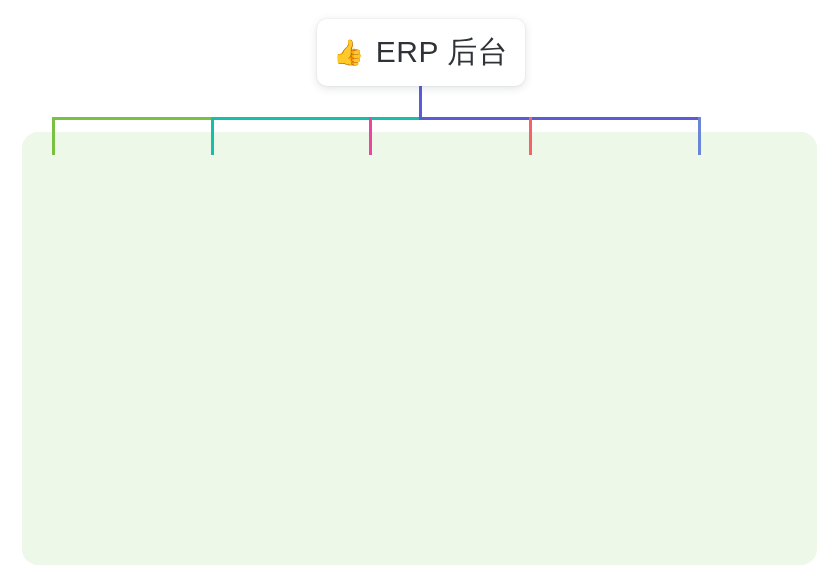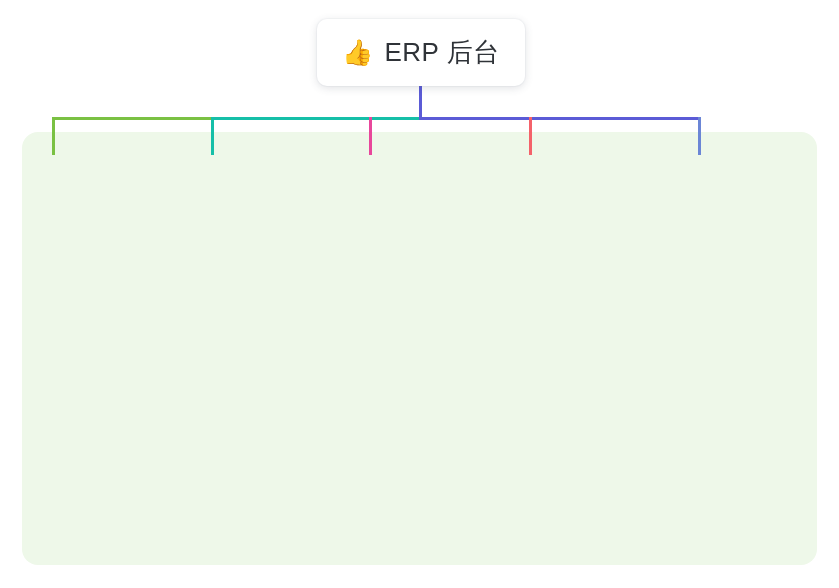--- a/index.html
+++ b/index.html
@@ -16,21 +16,21 @@
   .root-card{
     position:absolute;left:317px;top:19px;width:208px;height:67px;
     background:#ffffff;border-radius:10px;
     box-shadow:0 2px 9px rgba(60,70,90,.16), 0 0 0 1px rgba(120,130,150,.05);
     display:flex;align-items:center;justify-content:center;
     z-index:6;
   }
   .root-inner{display:flex;align-items:center;gap:11px;}
   .root-emoji{font-size:25px;line-height:1;display:block;}
   .root-title{
-    font-size:26px;color:#2f3338;letter-spacing:.5px;white-space:nowrap;
+    font-size:30px;color:#2f3338;letter-spacing:.5px;white-space:nowrap;
   }
 
   
   .panel{
     position:absolute;left:22px;top:132px;width:795px;height:433px;
     background:#eef8e9;border-radius:16px;z-index:1;
   }
 
   
   .ln{position:absolute;z-index:3;}

